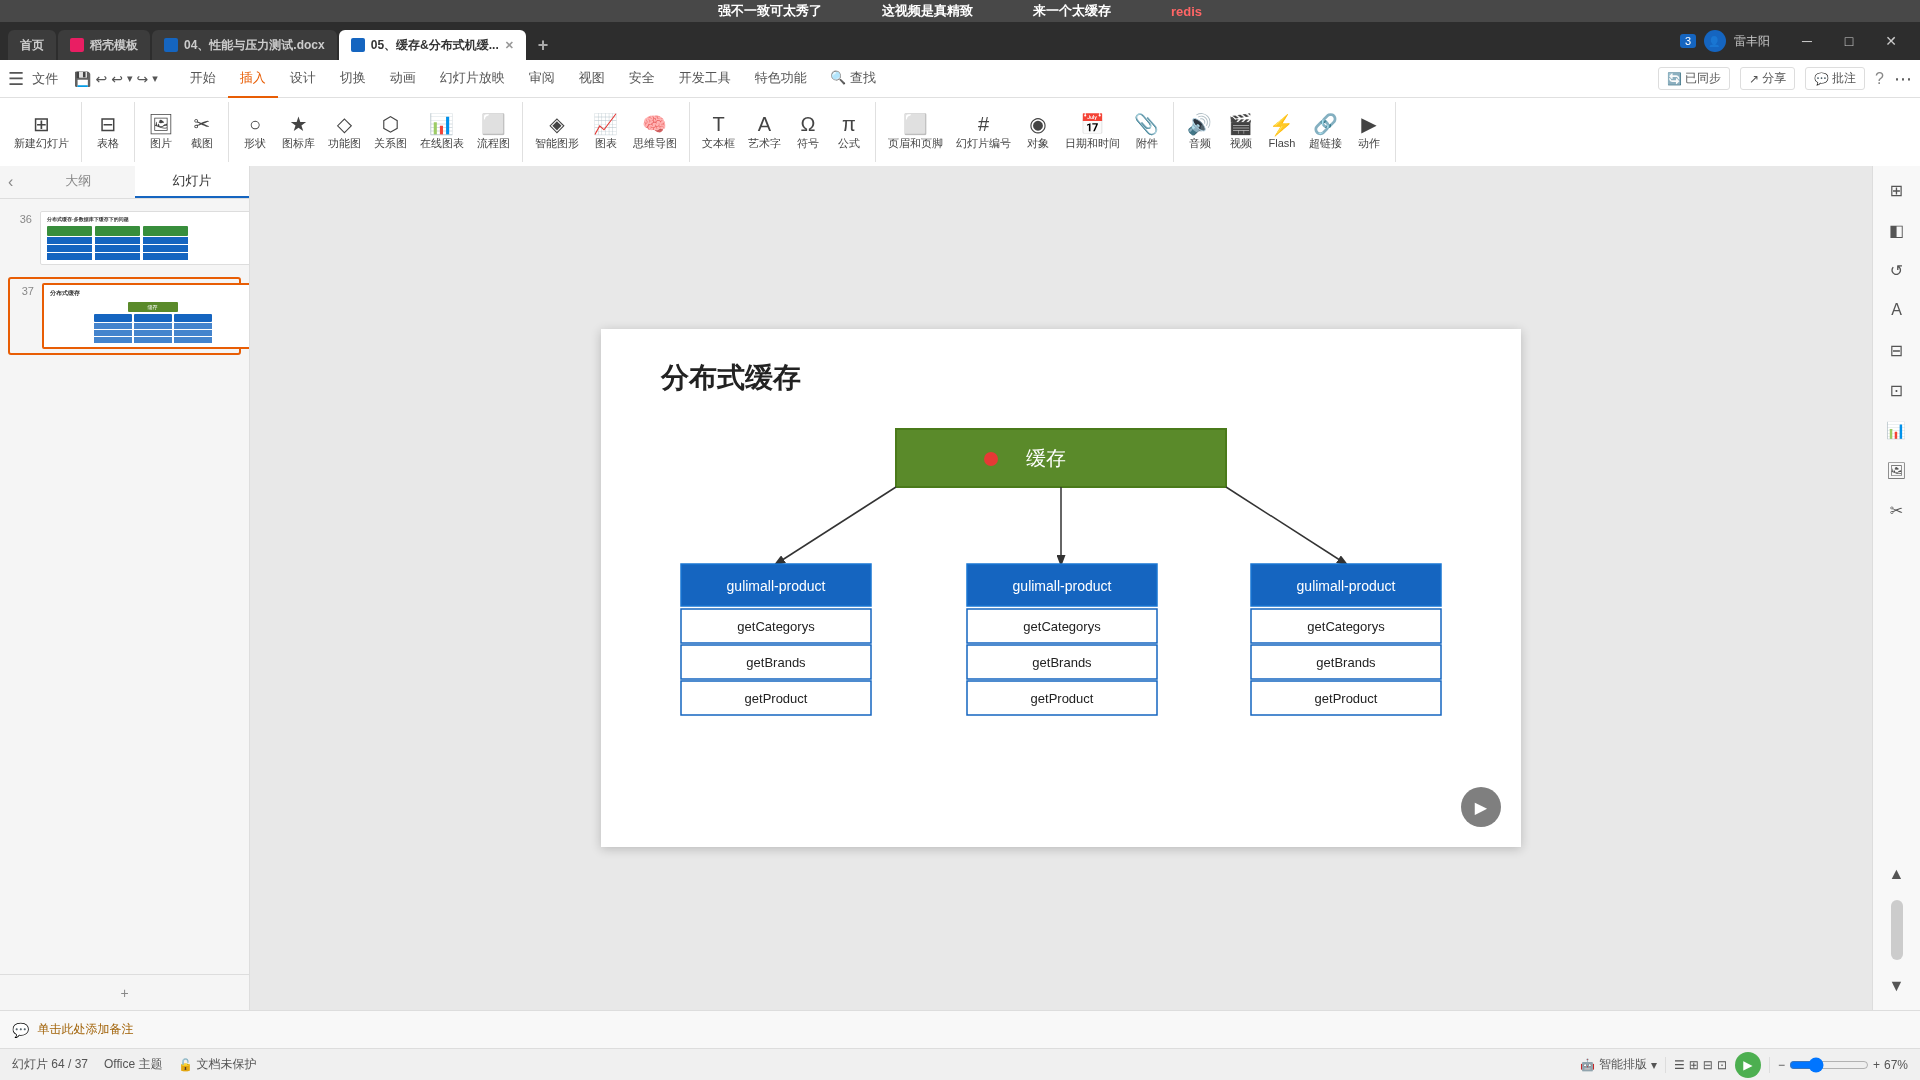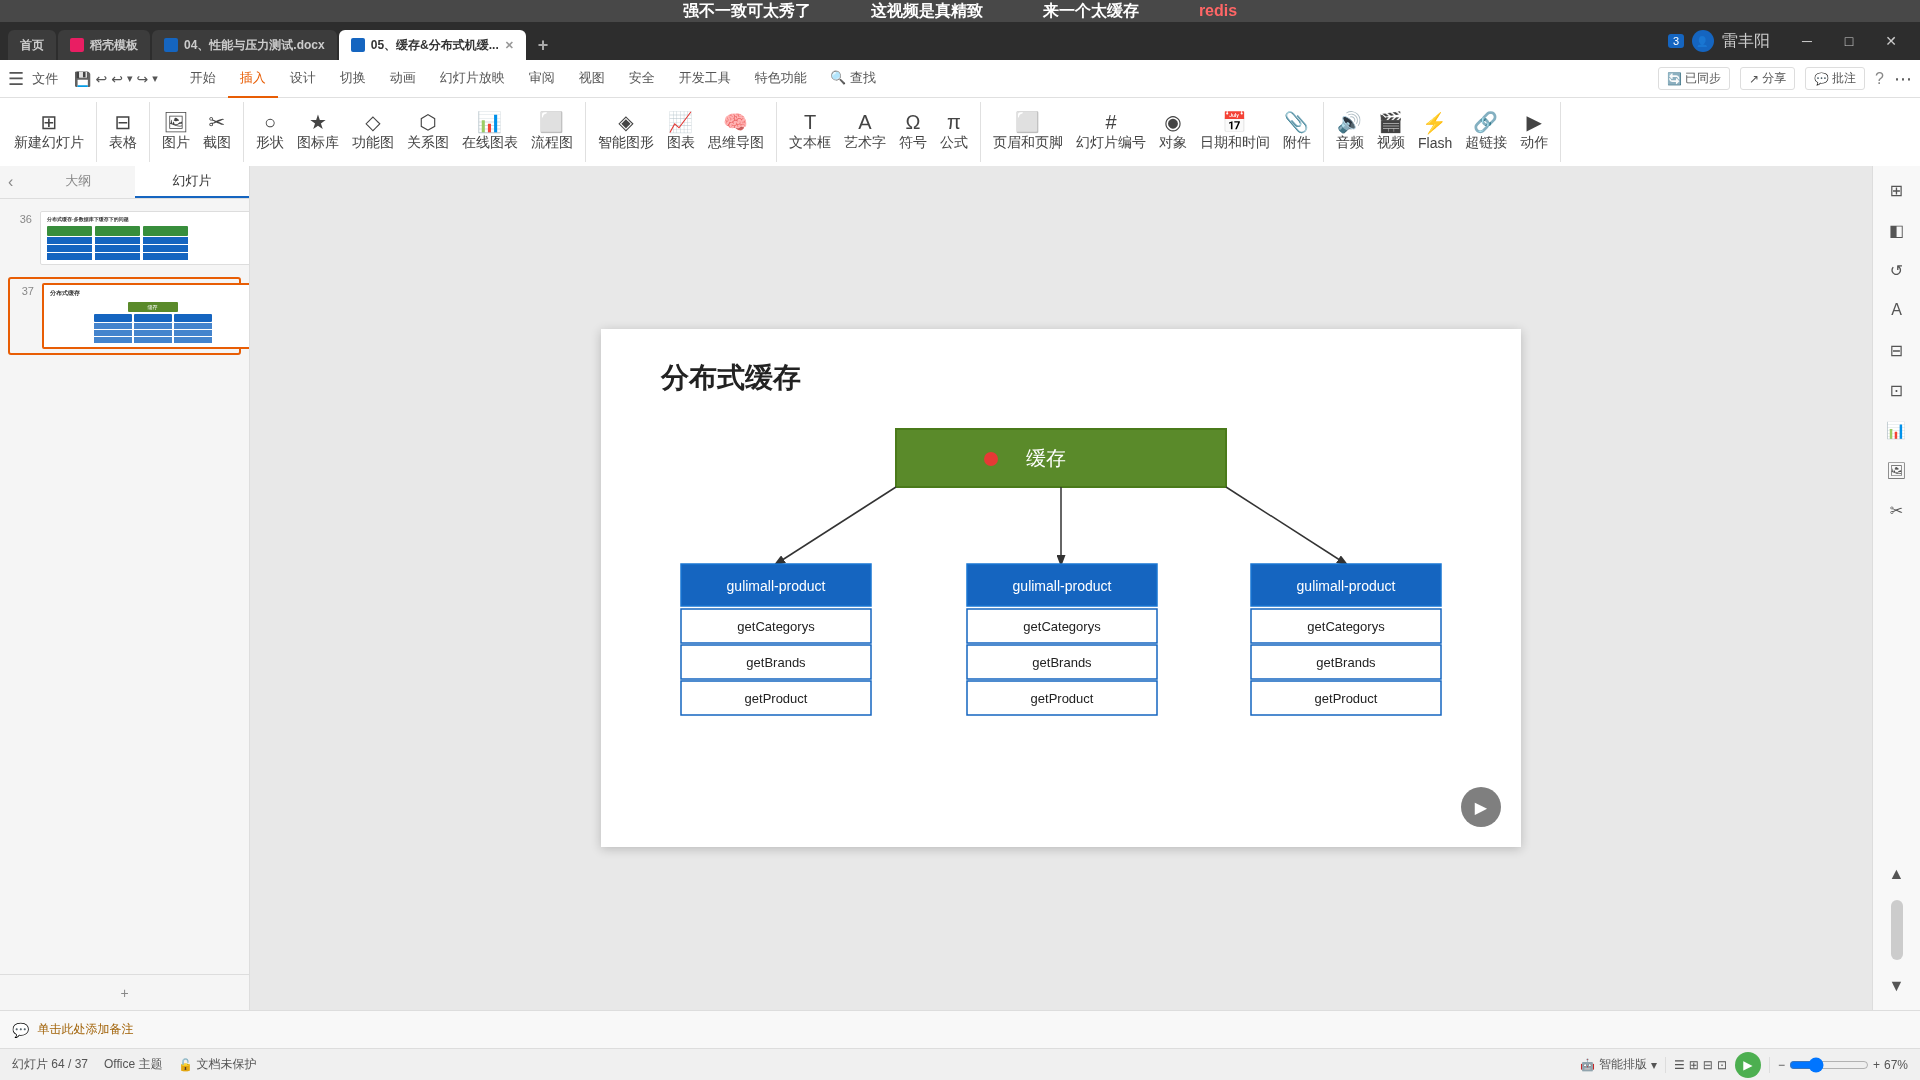--- a/index.html
+++ b/index.html
@@ -11,40 +11,40 @@
     .browser-tab { display: flex; align-items: center; padding: 0 12px; height: 30px; background: #3c3c3c; color: #ccc; font-size: 12px; border-radius: 6px 6px 0 0; margin-right: 2px; gap: 6px; white-space: nowrap; overflow: hidden; max-width: 220px; }
     .browser-tab.active { background: #ffffff; color: #333; }
     .browser-tab .tab-favicon { width: 14px; height: 14px; background: #e91e63; border-radius: 2px; flex-shrink: 0; }
     .browser-tab .tab-favicon.wps { background: #e91e63; }
     .browser-tab .tab-favicon.wps2 { background: #1565c0; }
     .browser-tab .tab-close { margin-left: auto; font-size: 11px; color: #999; cursor: pointer; }
     .browser-tab-new { width: 30px; height: 30px; display: flex; align-items: center; justify-content: center; color: #aaa; font-size: 18px; cursor: pointer; }
     .browser-controls { display: flex; align-items: center; gap: 8px; }
     .browser-badge { background: #1565c0; color: white; font-size: 11px; padding: 1px 5px; border-radius: 3px; }
     .browser-avatar { width: 22px; height: 22px; border-radius: 50%; background: #1565c0; display: flex; align-items: center; justify-content: center; color: white; font-size: 10px; }
-    .browser-username { color: #ccc; font-size: 16px; }
+    .browser-username { color: #ccc; font-size: 12px; }
     .win-controls { display: flex; gap: 0; margin-left: 8px; }
     .win-btn { width: 42px; height: 30px; display: flex; align-items: center; justify-content: center; color: #ccc; font-size: 14px; cursor: pointer; }
 
     
     .wps-container { background: #ffffff; height: 1042px; }
 
     
     .menu-bar { height: 38px; background: #fff; display: flex; align-items: center; padding: 0 8px; border-bottom: 1px solid #e0e0e0; }
     .menu-right { display: flex; align-items: center; gap: 10px; margin-left: auto; }
     .sync-btn, .share-btn, .review-btn { font-size: 12px; color: #555; padding: 2px 8px; border: 1px solid #ddd; border-radius: 3px; cursor: pointer; display: flex; align-items: center; gap: 3px; }
     .help-icon { color: #888; font-size: 16px; cursor: pointer; }
     .ribbon-tabs { display: flex; align-items: center; padding: 0 12px; height: 32px; border-bottom: 1px solid #e0e0e0; }
     .ribbon-tab { padding: 0 12px; font-size: 13px; color: #555; cursor: pointer; height: 100%; display: flex; align-items: center; border-bottom: 2px solid transparent; }
     .ribbon-tab.active { color: #e85d04; border-bottom: 2px solid #e85d04; }
     .ribbon-buttons { display: flex; align-items: center; padding: 4px 8px; height: 68px; gap: 2px; flex-wrap: nowrap; overflow: hidden; }
     .rb-group { display: flex; align-items: center; gap: 1px; border-right: 1px solid #e0e0e0; padding-right: 6px; margin-right: 4px; height: 100%; }
     .rb-btn { display: flex; flex-direction: column; align-items: center; justify-content: center; padding: 3px 6px; cursor: pointer; border-radius: 3px; font-size: 11px; color: #444; min-width: 40px; gap: 2px; }
     .rb-icon { font-size: 20px; line-height: 1; }
-    .rb-label { font-size: 14px; white-space: nowrap; }
+    .rb-label { font-size: 11px; white-space: nowrap; }
 
     
     .side-panel { width: 250px; background: #f5f5f5; border-right: 1px solid #ddd; display: flex; flex-direction: column; }
     .side-tabs { display: flex; border-bottom: 1px solid #ddd; }
     .side-tab { flex: 1; text-align: center; padding: 6px; font-size: 13px; color: #888; cursor: pointer; border-bottom: 2px solid transparent; }
     .side-tab.active { color: #333; border-bottom: 2px solid #1565c0; background: #fff; }
     .slide-list { flex: 1; overflow-y: auto; padding: 8px; }
     .slide-item { display: flex; align-items: flex-start; gap: 8px; margin-bottom: 8px; cursor: pointer; padding: 4px; border-radius: 3px; }
     .slide-item.selected { border: 2px solid #e85d04; border-radius: 3px; }
     .slide-num { font-size: 11px; color: #888; width: 20px; text-align: right; flex-shrink: 0; padding-top: 2px; }
@@ -73,21 +73,21 @@
     
     .thumb34 { background: white; width: 100%; height: 100%; position: relative; overflow: hidden; }
     .thumb35 { background: white; width: 100%; height: 100%; position: relative; overflow: hidden; }
     .thumb36 { background: white; width: 100%; height: 100%; position: relative; overflow: hidden; }
     .thumb37 { background: white; width: 100%; height: 100%; position: relative; overflow: hidden; border: 2px solid #e85d04; }
 
     
     .note-bar { height: 38px; background: #f8f8f8; border-top: 1px solid #ddd; display: flex; align-items: center; padding: 0 12px; gap: 8px; font-size: 12px; color: #888; }
 
     .ad-bar { height: 22px; background: rgba(0,0,0,0.7); display: flex; align-items: center; justify-content: center; gap: 60px; }
-    .ad-text { color: white; font-size: 16px; font-weight: bold; }
+    .ad-text { color: white; font-size: 13px; font-weight: bold; }
     .ad-text.red { color: #ff6666; }
 
     .media-ctrl { position: absolute; bottom: 20px; right: 20px; width: 40px; height: 40px; background: rgba(0,0,0,0.5); border-radius: 50%; display: flex; align-items: center; justify-content: center; cursor: pointer; }
     .media-ctrl-icon { color: white; font-size: 16px; }
   </style>
 </head>
 <body>
 
 <div class="ad-bar">
   <span class="ad-text">强不一致可太秀了</span>

